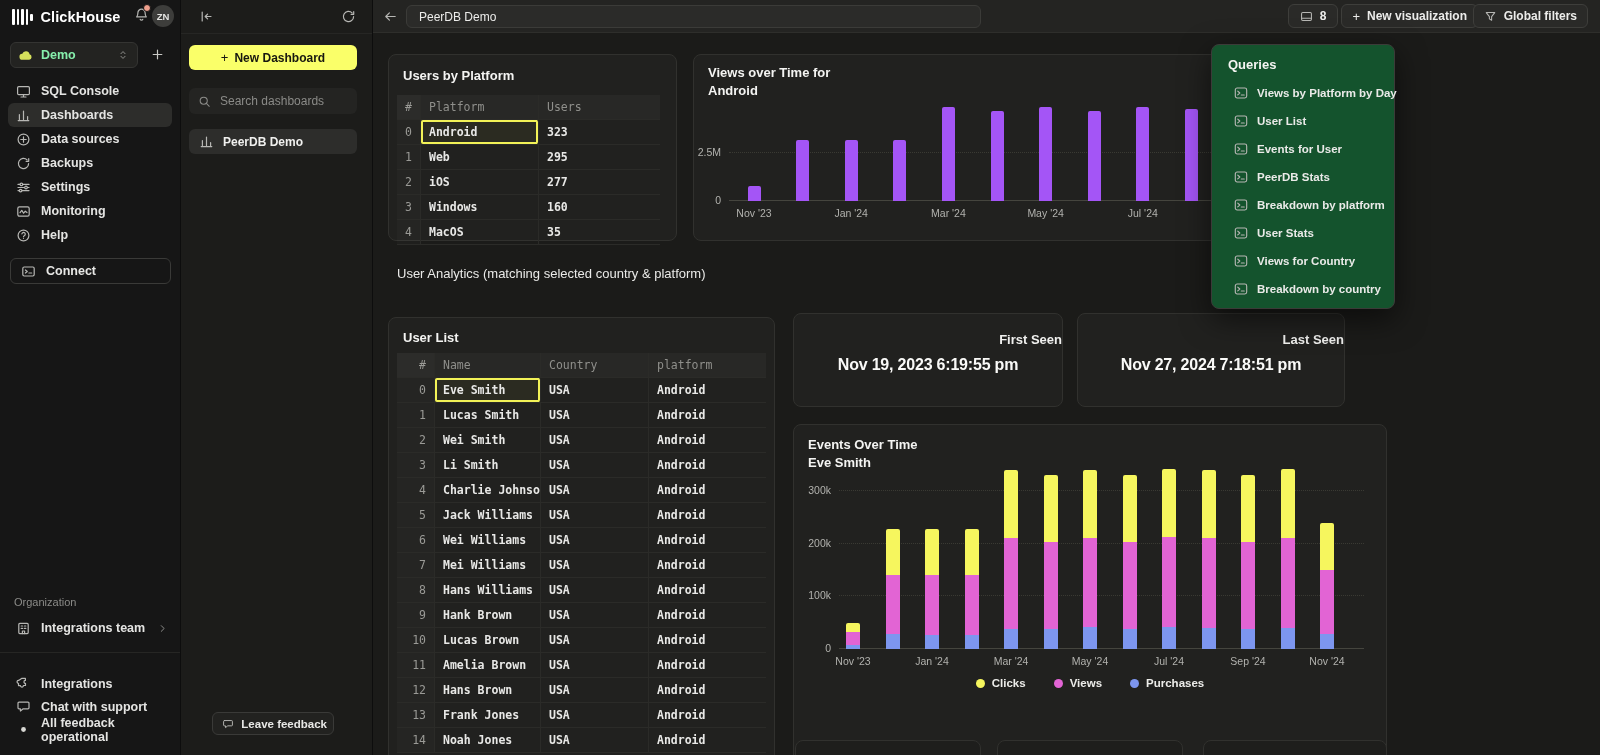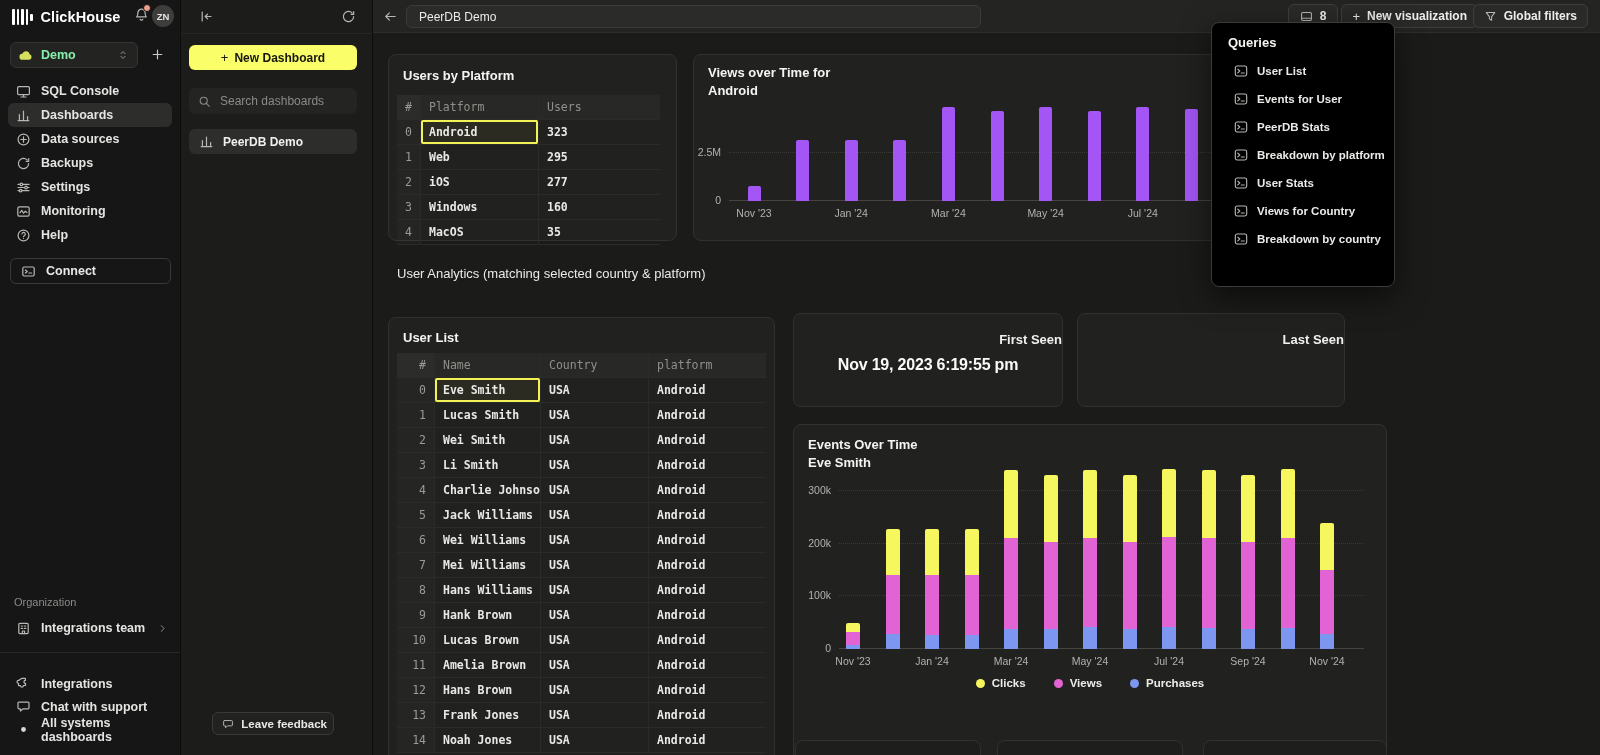--- a/index.html
+++ b/index.html
@@ -102,21 +102,21 @@
   .bar{position:absolute}
   .gline{position:absolute;left:0;right:0;height:0;border-top:1px dotted #3a3a33}
   .gline.g0{border-top:1px solid #45453e}
   .ylab{position:absolute;right:100%;padding-right:8px;font-size:10.5px;color:#b2b2ae;white-space:nowrap}
   .xlab{position:absolute;top:100%;margin-top:6px;transform:translateX(-50%);font-size:10.5px;color:#b2b2ae;white-space:nowrap}
   .legend{position:absolute;left:0;right:0;top:252px;display:flex;justify-content:center;gap:28px}
   .lg-item{display:flex;align-items:center;gap:7px;font-size:11.5px;font-weight:700;color:#ecece9;cursor:pointer}
   .lg-dot{width:9px;height:9px;border-radius:50%}
 
   
-  .queries{position:absolute;left:838px;top:22px;width:184px;height:265px;background:#000000;border:1px solid #3b3b38;border-radius:8px;box-sizing:border-box;box-shadow:0 10px 30px rgba(0,0,0,.55);z-index:50}
+  .queries{position:absolute;left:838px;top:44px;width:184px;height:265px;background:#14532d;border:1px solid #3b3b38;border-radius:8px;box-sizing:border-box;box-shadow:0 10px 30px rgba(0,0,0,.55);z-index:50}
   .q-title{position:absolute;left:16px;top:12px;font-size:13px;font-weight:700;color:#f4f4f2}
   .q-list{position:absolute;left:0;right:0;top:34px}
   .q-item{display:flex;align-items:center;gap:9px;height:28px;padding-left:22px;font-size:11.5px;font-weight:600;color:#eaeae8;cursor:pointer;white-space:nowrap}
   .q-item svg{width:14px;height:14px}
 </style>
 </head>
 <body>
 
 <div class="stage">
 
@@ -264,21 +264,21 @@
             </svg>
           </span>
           <span>Chat with support</span>
         </div>
         <div class="foot-item">
           <span class="ic">
             <svg viewBox="0 0 15 15">
               <circle cx="7.5" cy="7.5" r="2.4" fill="#d8d8d4" stroke="none"></circle>
             </svg>
           </span>
-          <span>All systems dashboards</span>
+          <span>All feedback operational</span>
         </div>
       </div>
   </aside>
 
   <section class="panel2">
     <span class="p2-collapse ic">
         <svg viewBox="0 0 15 15">
           <path d="M3.2 3v9M12 7.5H6.2M8.6 5.1L6.2 7.5l2.4 2.4"></path>
         </svg>
       </span>
@@ -519,20 +519,21 @@
           </div>
       </div>
     </div>
 
     <div class="card c-first">
       <div class="stat-label">First Seen</div>
       <div class="stat-value">Nov 19, 2023 6:19:55 pm</div>
     </div>
     <div class="card c-last">
       <div class="stat-label">Last Seen</div>
+      <div class="stat-value">Nov 27, 2024 7:18:51 pm</div>
     </div>
 
     <div class="card c-events">
       <div class="card-title" style="top:12px">Events Over Time</div>
       <div class="card-title" style="top:30px">Eve Smith</div>
       <div class="plot" id="events-plot">
           <div class="gline g0" style="bottom: 0px;"></div>
           <div class="ylab" style="bottom: -5px;">0</div>
           <div class="gline" style="bottom: 52.7px;"></div>
           <div class="ylab" style="bottom: 47.7px;">100k</div>
@@ -610,20 +611,29 @@
     <div class="queries">
       <div class="q-title">Queries</div>
       <div class="q-list" id="q-list">
           <div class="q-item">
             <span class="ic">
               <svg viewBox="0 0 15 15">
                 <rect x="1.4" y="2.2" width="12.2" height="10.6" rx="2"></rect>
                 <path d="M4 5.4l2.2 2.1L4 9.6M7.8 9.6h3.2"></path>
               </svg>
             </span>
+            <span>Views by Platform by Day</span>
+          </div>
+          <div class="q-item">
+            <span class="ic">
+              <svg viewBox="0 0 15 15">
+                <rect x="1.4" y="2.2" width="12.2" height="10.6" rx="2"></rect>
+                <path d="M4 5.4l2.2 2.1L4 9.6M7.8 9.6h3.2"></path>
+              </svg>
+            </span>
             <span>User List</span>
           </div>
           <div class="q-item">
             <span class="ic">
               <svg viewBox="0 0 15 15">
                 <rect x="1.4" y="2.2" width="12.2" height="10.6" rx="2"></rect>
                 <path d="M4 5.4l2.2 2.1L4 9.6M7.8 9.6h3.2"></path>
               </svg>
             </span>
             <span>Events for User</span>

